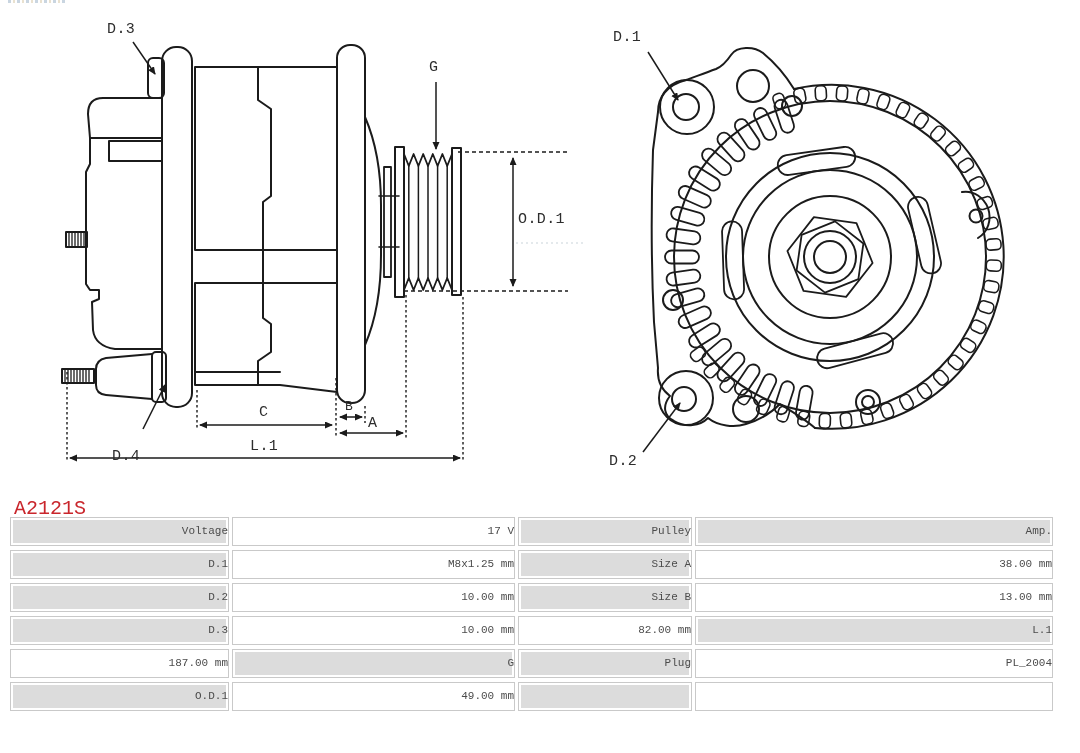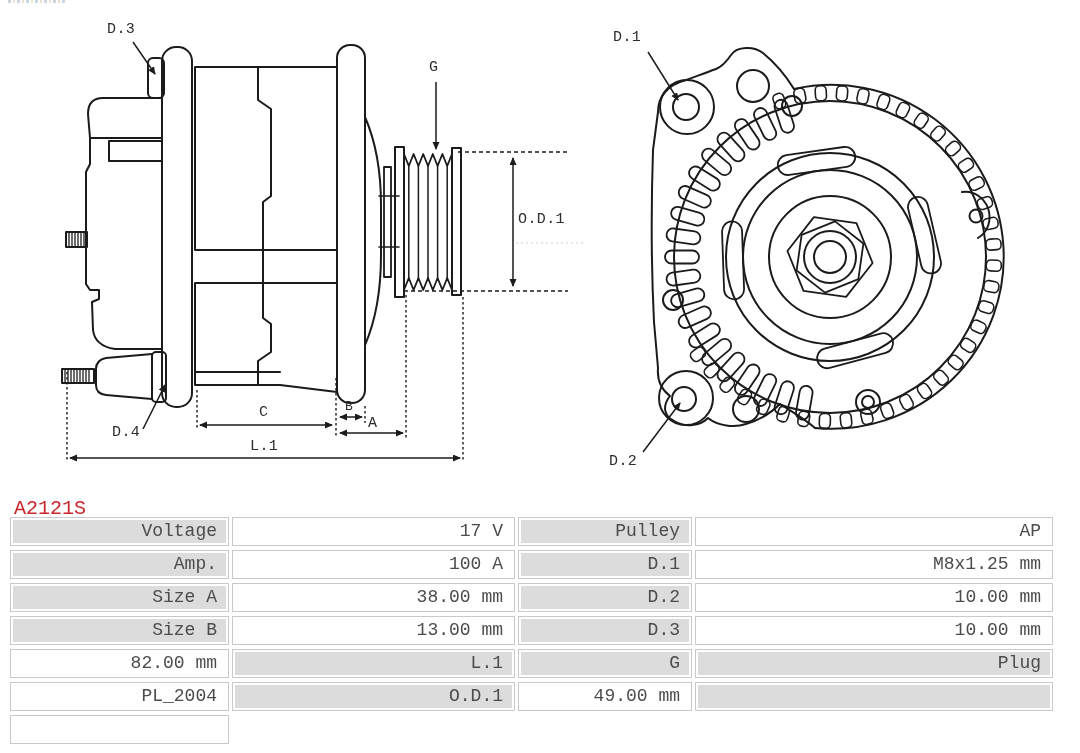--- a/index.html
+++ b/index.html
@@ -5,22 +5,22 @@
   html,body{margin:0;padding:0;background:#fff;}
   .page{position:relative;width:1080px;height:753px;background:#fff;overflow:hidden;
         font-family:Liberation Mono, monospace;}
   .artifact{position:absolute;left:8px;top:0;width:58px;height:3px;opacity:.55;
             background:repeating-linear-gradient(90deg,#9db3c8 0 3px,#fff 3px 5px,#d8c9a8 5px 7px,#fff 7px 9px);}
   svg{position:absolute;left:0;top:0;}
   .dlabel{position:absolute;font-size:15px;color:#2d2d2d;letter-spacing:.4px;white-space:nowrap;}
   .part-no{position:absolute;left:14px;top:485px;font-size:20px;font-weight:500;color:var(--accent,#c9262c);margin-top:12px;}
   .spec{position:absolute;left:10px;top:517px;display:grid;
         grid-template-columns:219px 283px 174px 358px;column-gap:3px;row-gap:4px;}
-  .cell{height:27px;line-height:27px;text-align:right;padding-right:11px;
-        font-size:18px;color:#4c4c4c;border:1px solid #c9c9c9;}
+  .cell{height:27px;line-height:27px;text-align:right;
+        font-size:11px;color:#4c4c4c;border:1px solid #c9c9c9;}
   .lc{background:#dcdcdc;box-shadow:inset 0 0 0 2px #ffffff;}
   .vc{background:#ffffff;}
 </style>
 </head>
 <body>
 
 <div class="page">
   <div class="artifact"></div>
 
   <svg id="draw" width="1080" height="485" viewBox="0 0 1080 485">
@@ -200,53 +200,52 @@
         <path d="M 365,406 L 365,423"></path>
         <path d="M 406,295 L 406,438"></path>
         <path d="M 463,297 L 463,461"></path>
       </g>
     </g>
   </svg>
 
   <span class="dlabel" style="left:107px;top:21px">D.3</span>
   <span class="dlabel" style="left:429px;top:59px">G</span>
   <span class="dlabel" style="left:518px;top:211px">O.D.1</span>
-  <span class="dlabel" style="left:112px;top:424px">D.4</span>
+  <span class="dlabel" style="left:112px;top:448px">D.4</span>
   <span class="dlabel" style="left:259px;top:404px">C</span>
   <span class="dlabel" style="left:345px;top:399px;font-size:13px">B</span>
   <span class="dlabel" style="left:368px;top:415px">A</span>
   <span class="dlabel" style="left:250px;top:438px">L.1</span>
   <span class="dlabel" style="left:613px;top:29px">D.1</span>
   <span class="dlabel" style="left:609px;top:453px">D.2</span>
 
   <div class="part-no">A2121S</div>
 
   <div class="spec">
     <div class="cell lc">Voltage</div>
     <div class="cell vc">17 V</div>
     <div class="cell lc">Pulley</div>
-    <div class="cell vc">AP</div>
 
     <div class="cell lc">Amp.</div>
-    <div class="cell vc">100 A</div>
     <div class="cell lc">D.1</div>
     <div class="cell vc">M8x1.25 mm</div>
 
     <div class="cell lc">Size A</div>
     <div class="cell vc">38.00 mm</div>
     <div class="cell lc">D.2</div>
     <div class="cell vc">10.00 mm</div>
 
     <div class="cell lc">Size B</div>
     <div class="cell vc">13.00 mm</div>
     <div class="cell lc">D.3</div>
     <div class="cell vc">10.00 mm</div>
 
     <div class="cell vc">82.00 mm</div>
     <div class="cell lc">L.1</div>
+    <div class="cell vc">187.00 mm</div>
 
     <div class="cell lc">G</div>
     <div class="cell lc">Plug</div>
     <div class="cell vc">PL_2004</div>
 
     <div class="cell lc">O.D.1</div>
     <div class="cell vc">49.00 mm</div>
     <div class="cell lc"></div>
     <div class="cell vc"></div>
   </div>

